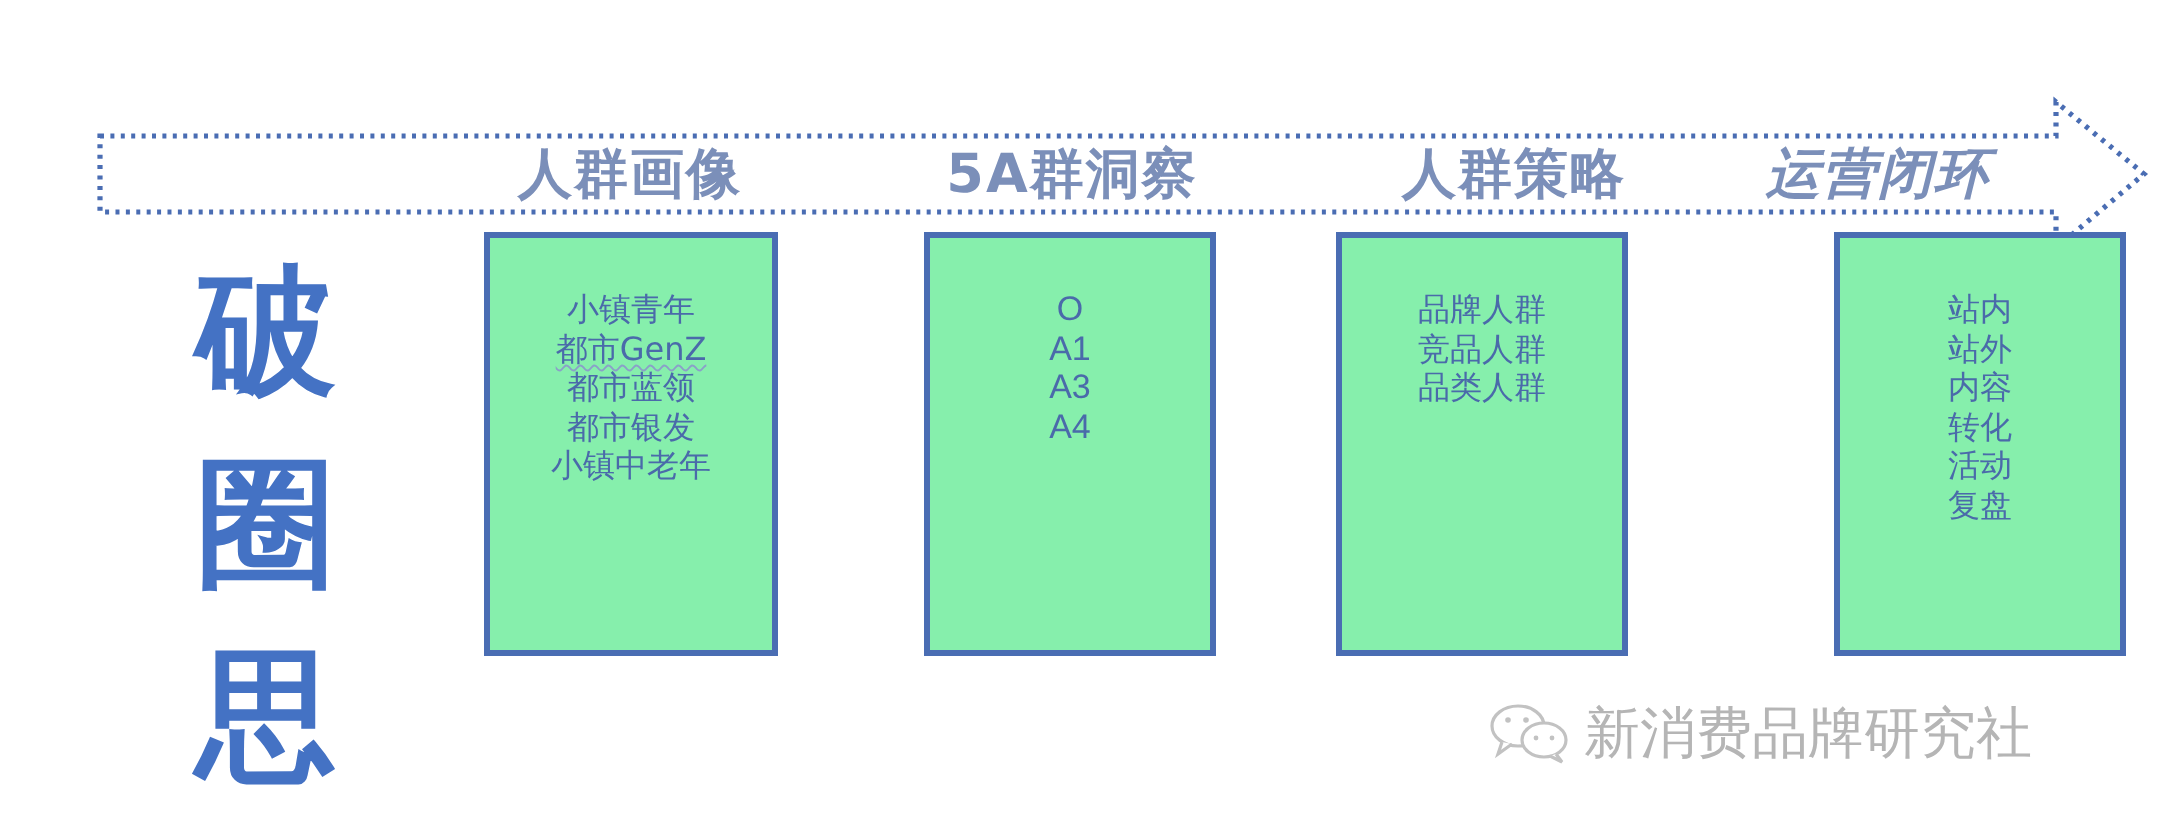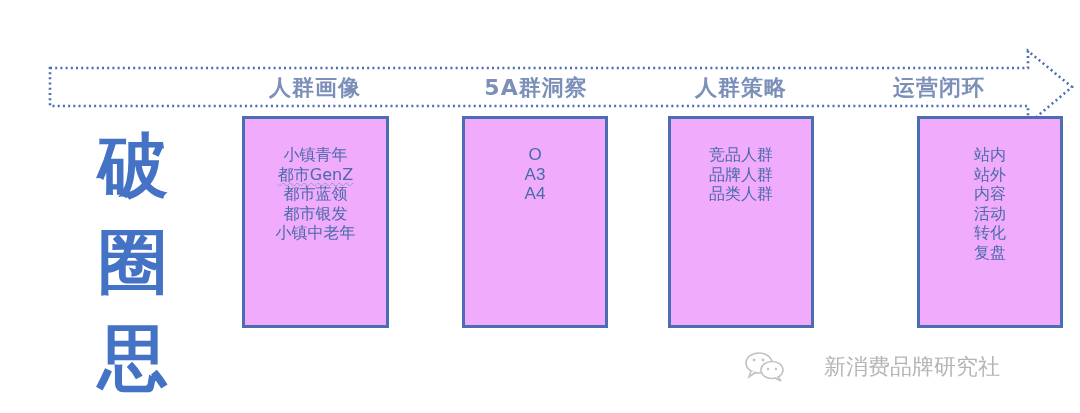--- a/index.html
+++ b/index.html
@@ -3,95 +3,96 @@
   <meta charset="utf-8">
   <style>
     html, body { margin: 0; padding: 0; }
     body {
       width: 1080px; height: 413px; background: #ffffff; position: relative; overflow: hidden;
       font-family: "DejaVu Sans", "Liberation Sans", sans-serif;
     }
     .arrow-svg { position: absolute; left: 0; top: 0; width: 1080px; height: 413px; }
     .stage-header {
       position: absolute; top: 72px; height: 32px; line-height: 32px;
-      font-size: 22px; font-weight: bold; color: #7b8fb9; text-align: center;
+      font-size: 27px; font-weight: bold; color: #7b8fb9; text-align: center;
       letter-spacing: 1px;
     }
     .big-title {
       position: absolute; left: 66px; top: 118px; width: 150px;
       font-size: 70px; font-weight: bold; color: #4472c4; line-height: 96px;
       letter-spacing: -4px;
     }
     .big-title span { display: block; margin-left: 32px; }
     .stage-box {
       position: absolute; top: 116px; height: 206px; border: 3px solid #4a6db3;
-      background: #f0abfc; box-sizing: content-box;
+      background: #86efac; box-sizing: content-box;
     }
     .stage-list {
       position: absolute; left: 0; right: 0; top: 26px; margin: 0; padding: 0; list-style: none;
       text-align: center; font-size: 16px; line-height: 19.5px; color: #4a6aaa;
     }
     .stage-list li { margin: 0; padding: 0; white-space: nowrap; }
     .spell { text-decoration: underline wavy #8aa0c8; text-decoration-thickness: 1px; text-underline-offset: 2px; }
     .watermark {
       position: absolute; left: 744px; top: 350px; height: 34px; display: flex; align-items: center;
-      color: #b5b5b5; font-size: 22px; gap: 32px;
+      color: #b5b5b5; font-size: 28px;
     }
     .watermark .wm-icon { width: 44px; height: 34px; margin-right: 4px; }
   </style>
 </head>
 <body>
 
 <svg class="arrow-svg" viewBox="0 0 1080 413">
   <path d="M50 68 L1028 68 L1028 51 L1072 87 L1028 124 L1028 106 L50 106 Z" fill="none" stroke="#4a6db3" stroke-width="2.6" stroke-dasharray="2 3.2" stroke-linejoin="miter"></path>
 </svg>
 
 <div class="stage-header" style="left:245px;width:140px;">人群画像</div>
 <div class="stage-header" style="left:462px;width:148px;">5A群洞察</div>
-<div class="stage-header" style="left:670px;width:142px;">人群策略</div>
-<div class="stage-header" style="left:868px;width:142px;">运营闭环</div>
+<div class="stage-header" style="left:686px;width:142px;">人群策略</div>
+<div class="stage-header" style="left:868px;width:142px;font-style:italic;">运营闭环</div>
 
 <div class="big-title">
   <span>破圈</span>
   <span>思维</span>
 </div>
 
 <div class="stage-box" style="left:242px;width:141px;">
   <ul class="stage-list">
     <li>小镇青年</li>
     <li><span class="spell">都市GenZ</span></li>
     <li>都市蓝领</li>
     <li>都市银发</li>
     <li>小镇中老年</li>
   </ul>
 </div>
 
 <div class="stage-box" style="left:462px;width:140px;">
   <ul class="stage-list" style="font-family:'Liberation Sans', sans-serif; font-size:17px;">
     <li>O</li>
+    <li>A1</li>
     <li>A3</li>
     <li>A4</li>
   </ul>
 </div>
 
 <div class="stage-box" style="left:668px;width:140px;">
   <ul class="stage-list">
+    <li>品牌人群</li>
     <li>竞品人群</li>
-    <li>品牌人群</li>
     <li>品类人群</li>
   </ul>
 </div>
 
 <div class="stage-box" style="left:917px;width:140px;">
   <ul class="stage-list">
     <li>站内</li>
     <li>站外</li>
     <li>内容</li>
+    <li>转化</li>
     <li>活动</li>
-    <li>转化</li>
     <li>复盘</li>
   </ul>
 </div>
 
 <div class="watermark">
   <svg class="wm-icon" viewBox="0 0 44 34">
     <ellipse cx="15" cy="13" rx="13" ry="10" fill="none" stroke="#c2c2c2" stroke-width="1.6"></ellipse>
     <path d="M7 21 L5 27 L12 22" fill="#fff" stroke="#c2c2c2" stroke-width="1.6"></path>
     <ellipse cx="28" cy="20" rx="11" ry="8.5" fill="#fff" stroke="#c2c2c2" stroke-width="1.6"></ellipse>
     <path d="M34 27 L37 31 L31 28" fill="#fff" stroke="#c2c2c2" stroke-width="1.6"></path>

